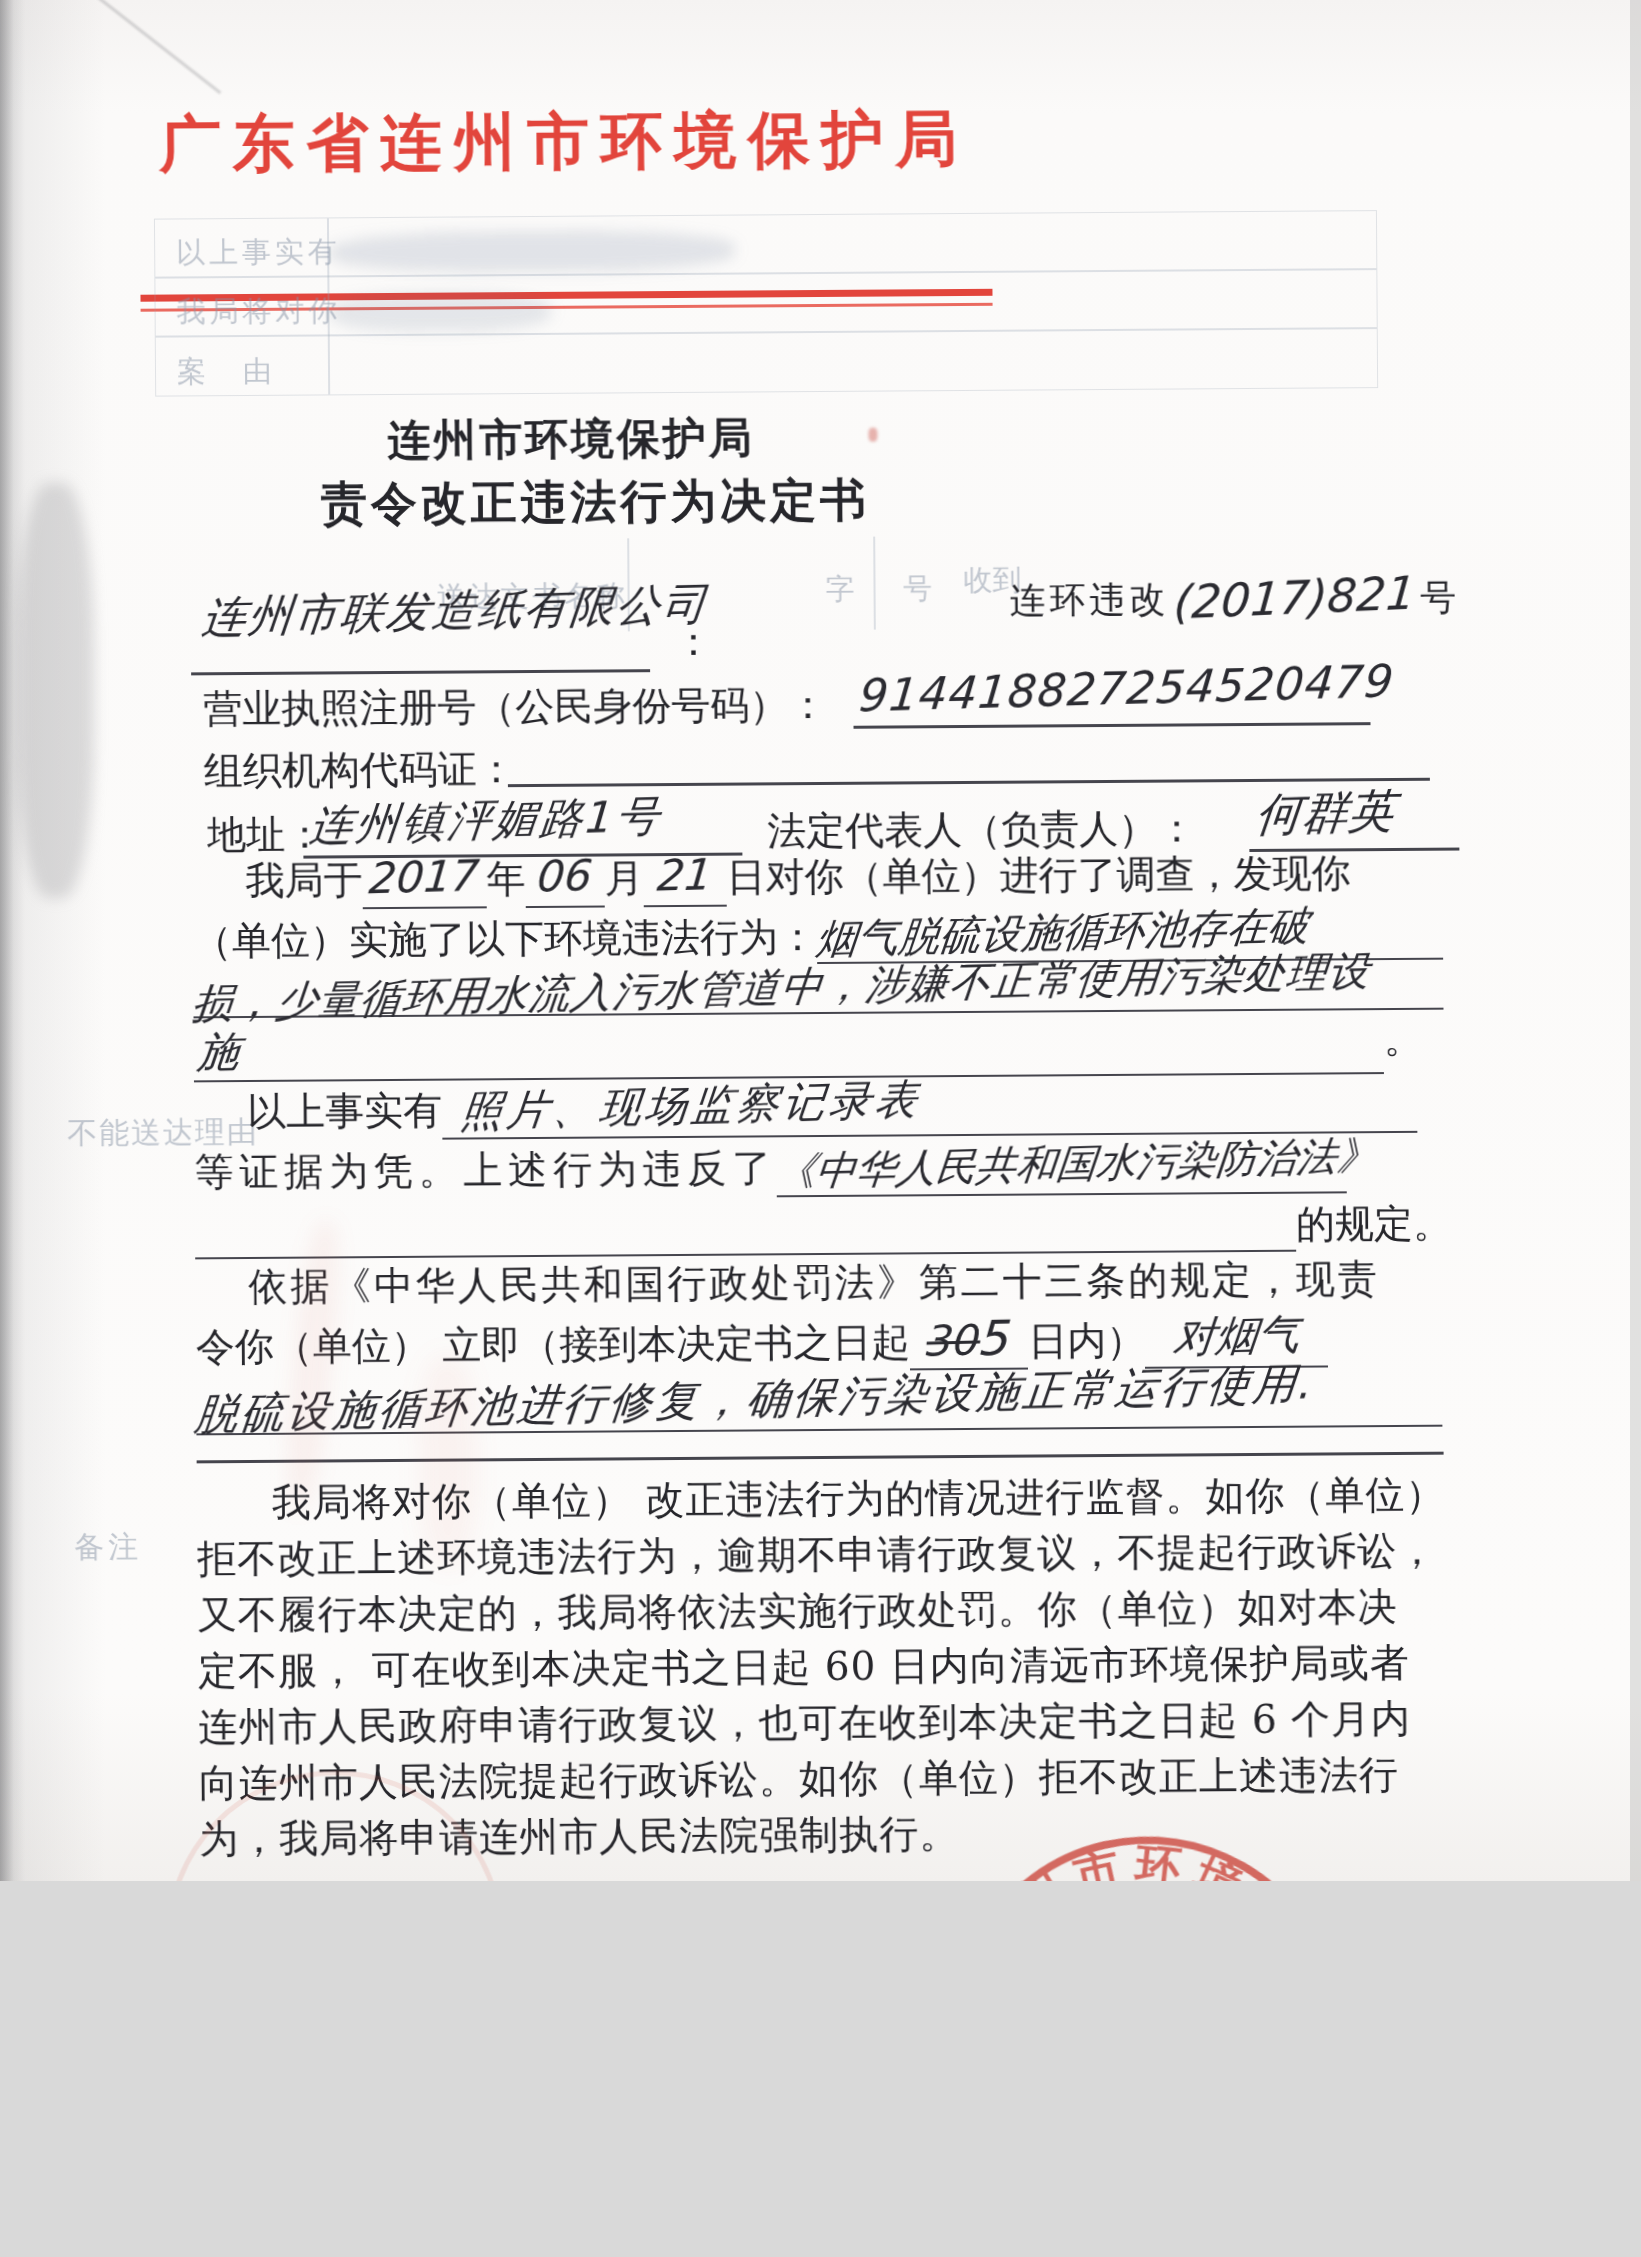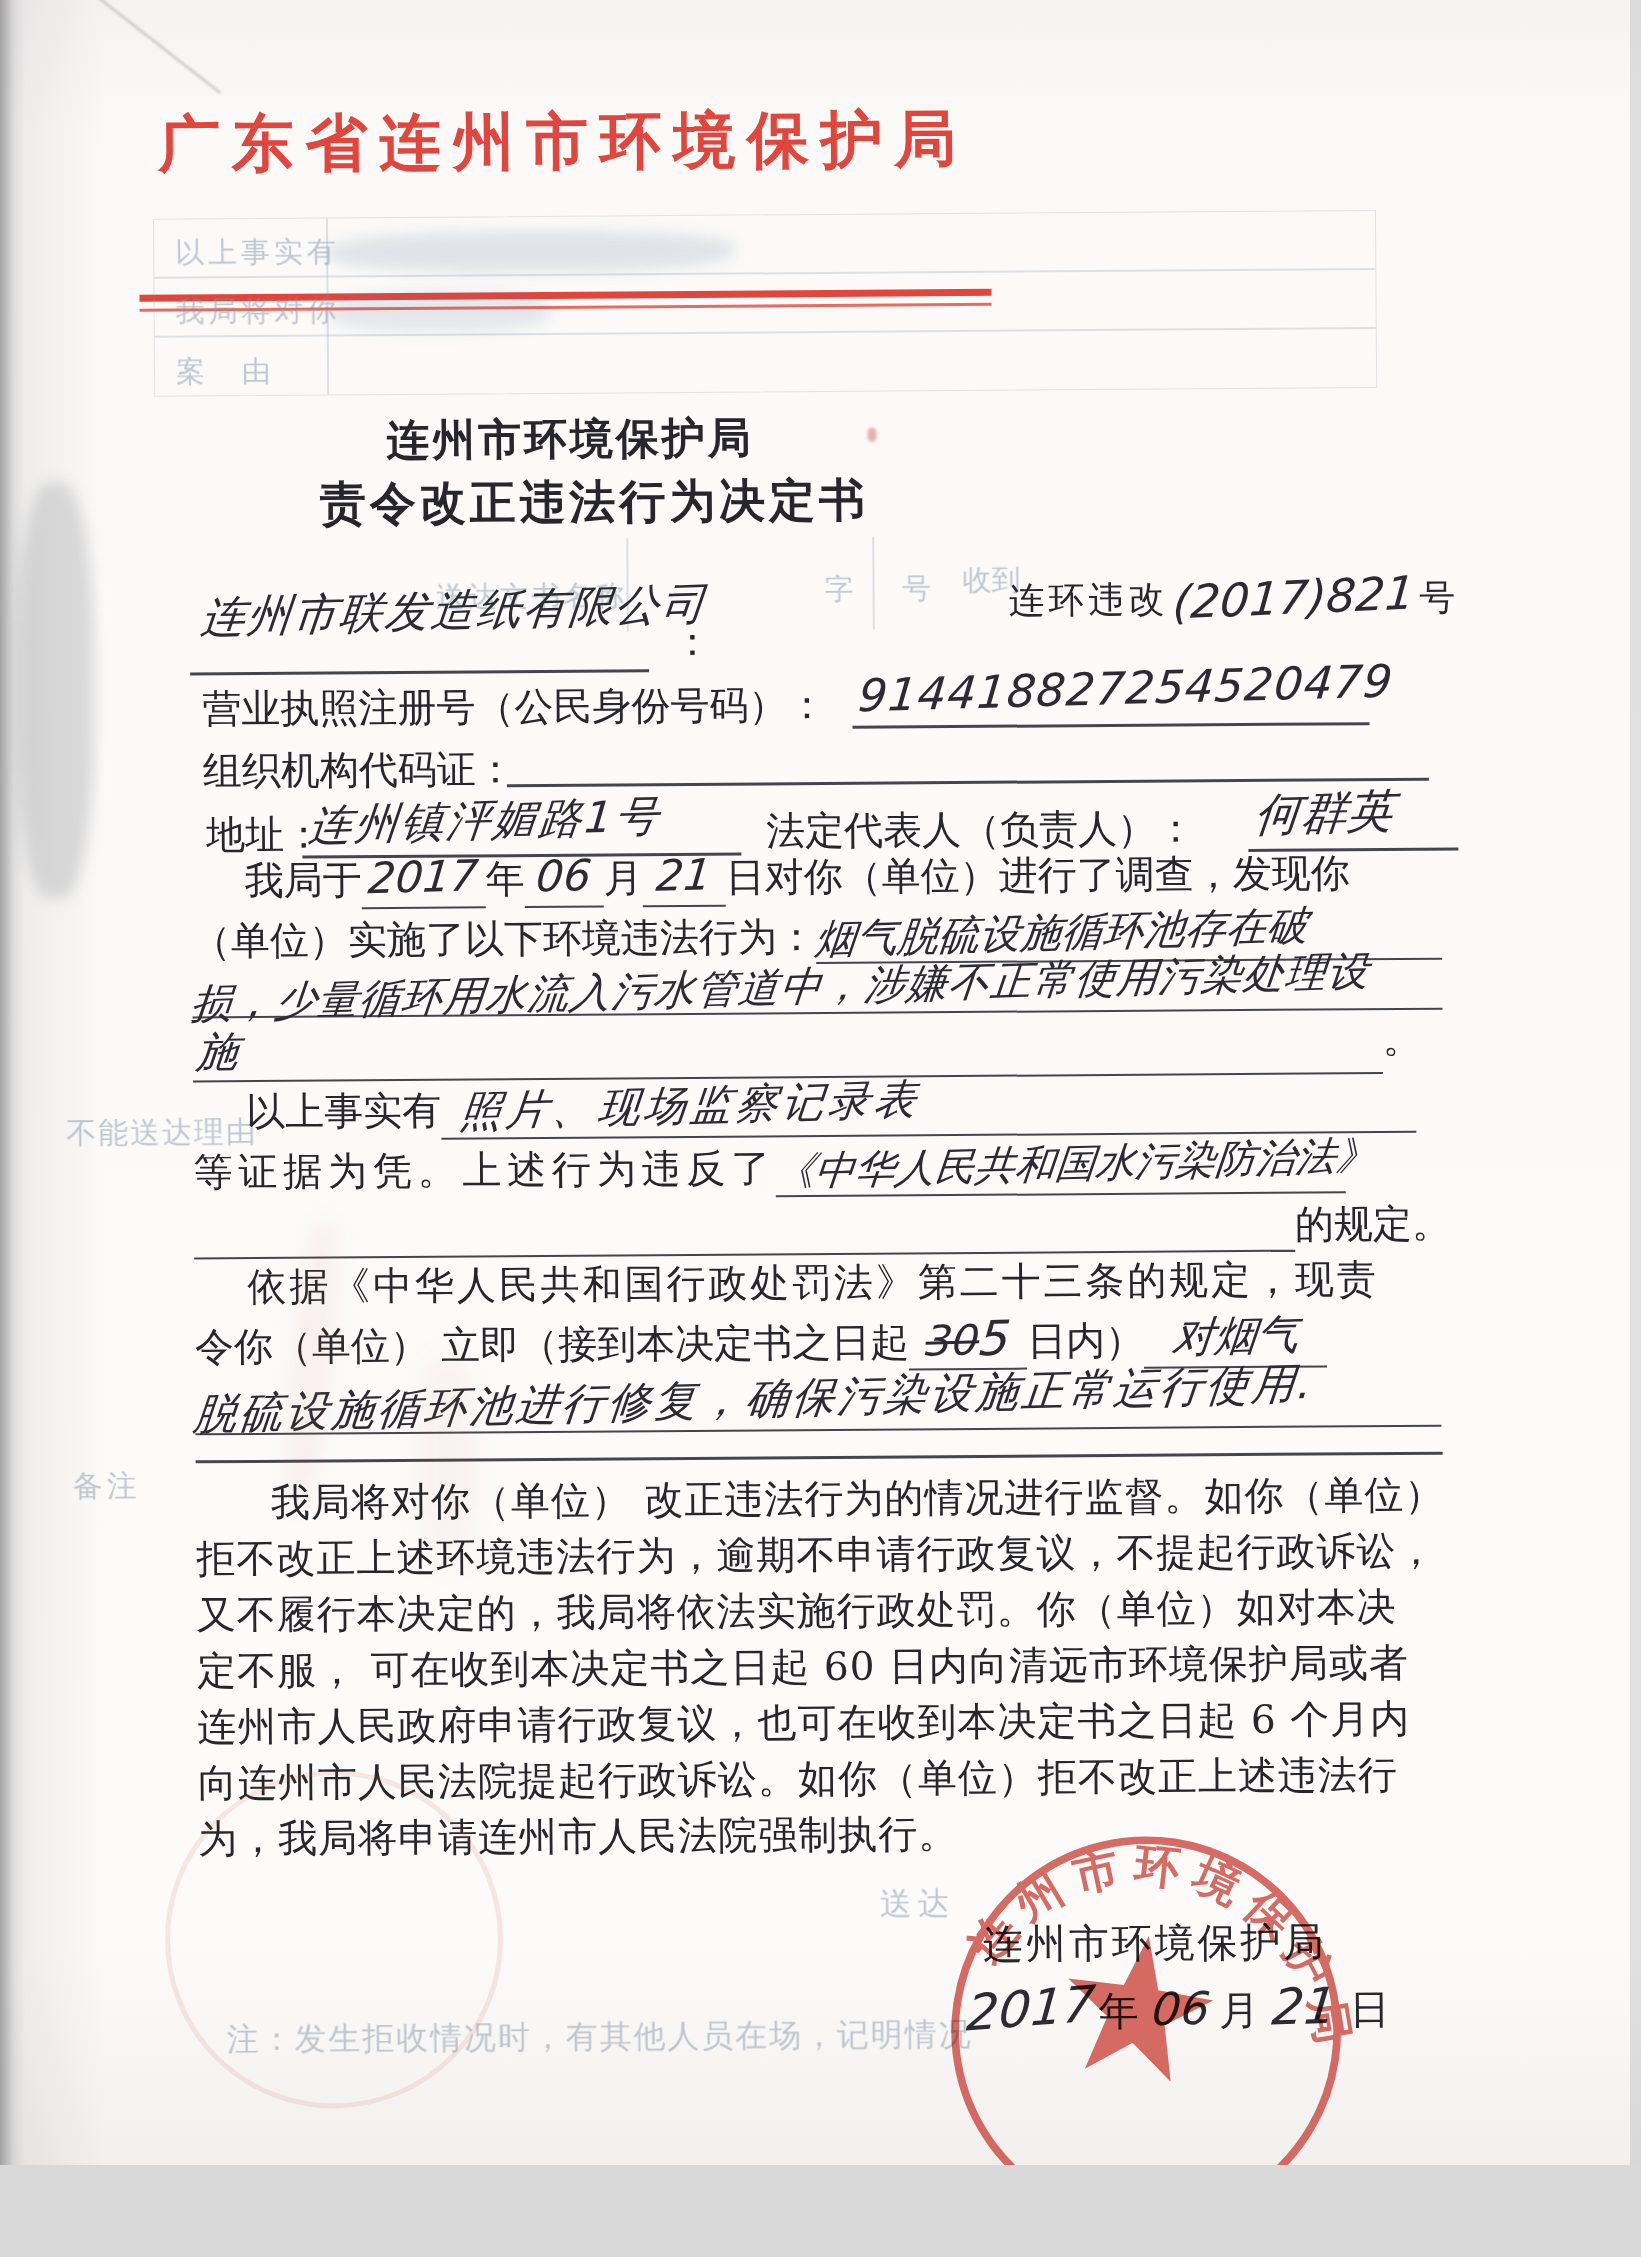--- a/index.html
+++ b/index.html
@@ -1,16 +1,16 @@
 <!DOCTYPE html>
 <html><head>
 <meta charset="utf-8">
 <style>
   html,body{margin:0;padding:0;background:#d9d9d9;}
-  .paper{position:relative;width:1641px;height:2165px;margin:0 auto;overflow:hidden;
+  .paper{position:relative;width:1641px;height:1881px;margin:0 auto;overflow:hidden;
     background:linear-gradient(180deg,#f5f3f2 0%,#fbfaf9 6%,#fcfbfa 90%,#f2f0ee 100%);
     font-family:"DejaVu Serif","Liberation Serif",serif;color:#232327;}
   .doc{position:absolute;inset:0;transform:rotate(-0.4deg);}
   .abs{position:absolute;white-space:nowrap;}
   .print{font-family:"DejaVu Serif","Liberation Serif",serif;color:#26262b;}
   .hw{display:inline-block;font-family:"DejaVu Sans","Liberation Sans",sans-serif;
       font-style:italic;color:#2b2b31;transform:skewX(-7deg) rotate(-1.2deg);}
   .blank{display:inline-block;border-bottom:2.9px solid #45454d;vertical-align:bottom;text-align:center;}
   .uline{position:absolute;background:#45454d;height:2.9px;}
   .ghost{position:absolute;white-space:nowrap;color:rgba(136,148,165,0.5);filter:blur(0.6px);
@@ -115,21 +115,21 @@
       <span>令你（单位） 立即（接到本决定书之日起</span><span class="blank" style="width:118px;height:54px;line-height:48px;"><span class="hw cross" style="font-size:42px;">30</span><span class="hw" style="font-size:48px;">5</span></span><span>日内）</span><span class="blank" style="width:183px;height:54px;line-height:48px;"><span class="hw" style="font-size:42px;">对烟气</span></span>
     </div>
     <div class="abs" style="left:193px;top:1371px;height:60px;line-height:60px;">
       <span class="blank" style="width:1246px;height:58px;line-height:54px;text-align:left;"><span class="hw" style="font-size:43px;letter-spacing:2.9px;">脱硫设施循环池进行修复，确保污染设施正常运行使用.</span></span>
     </div>
     <div class="uline" style="left:193px;top:1456px;width:1247px;"></div>
 
     <div class="abs smudge" style="left:290px;top:1217px;width:39px;height:290px;background:rgba(215,95,80,0.07);filter:blur(9.7px);transform:rotate(6deg);"></div>
     <div class="abs smudge" style="left:415px;top:1352px;width:58px;height:212px;background:rgba(215,95,80,0.06);filter:blur(11.6px);"></div>
 
-    <div class="ghost" style="left:70px;top:1461px;font-size:30px;letter-spacing:3.9px;">备注</div>
+    <div class="ghost" style="left:70px;top:1522px;font-size:30px;letter-spacing:3.9px;">备注</div>
 
     <div class="abs" style="left:193px;top:1471px;width:1255px;">
       <div class="print" style="font-size:39px;line-height:56px;letter-spacing:1px;text-indent:75px;">我局将对你（单位） 改正违法行为的情况进行监督。如你（单位）</div>
       <div class="print" style="font-size:39px;line-height:56px;letter-spacing:1px;">拒不改正上述环境违法行为，逾期不申请行政复议，不提起行政诉讼，</div>
       <div class="print" style="font-size:39px;line-height:56px;letter-spacing:1px;">又不履行本决定的，我局将依法实施行政处罚。你（单位）如对本决</div>
       <div class="print" style="font-size:39px;line-height:56px;letter-spacing:1px;">定不服， 可在收到本决定书之日起 60 日内向清远市环境保护局或者</div>
       <div class="print" style="font-size:39px;line-height:56px;letter-spacing:1px;">连州市人民政府申请行政复议，也可在收到本决定书之日起 6 个月内</div>
       <div class="print" style="font-size:39px;line-height:56px;letter-spacing:1px;">向连州市人民法院提起行政诉讼。如你（单位）拒不改正上述违法行</div>
       <div class="print" style="font-size:39px;line-height:56px;letter-spacing:1px;">为，我局将申请连州市人民法院强制执行。</div>
     </div>

